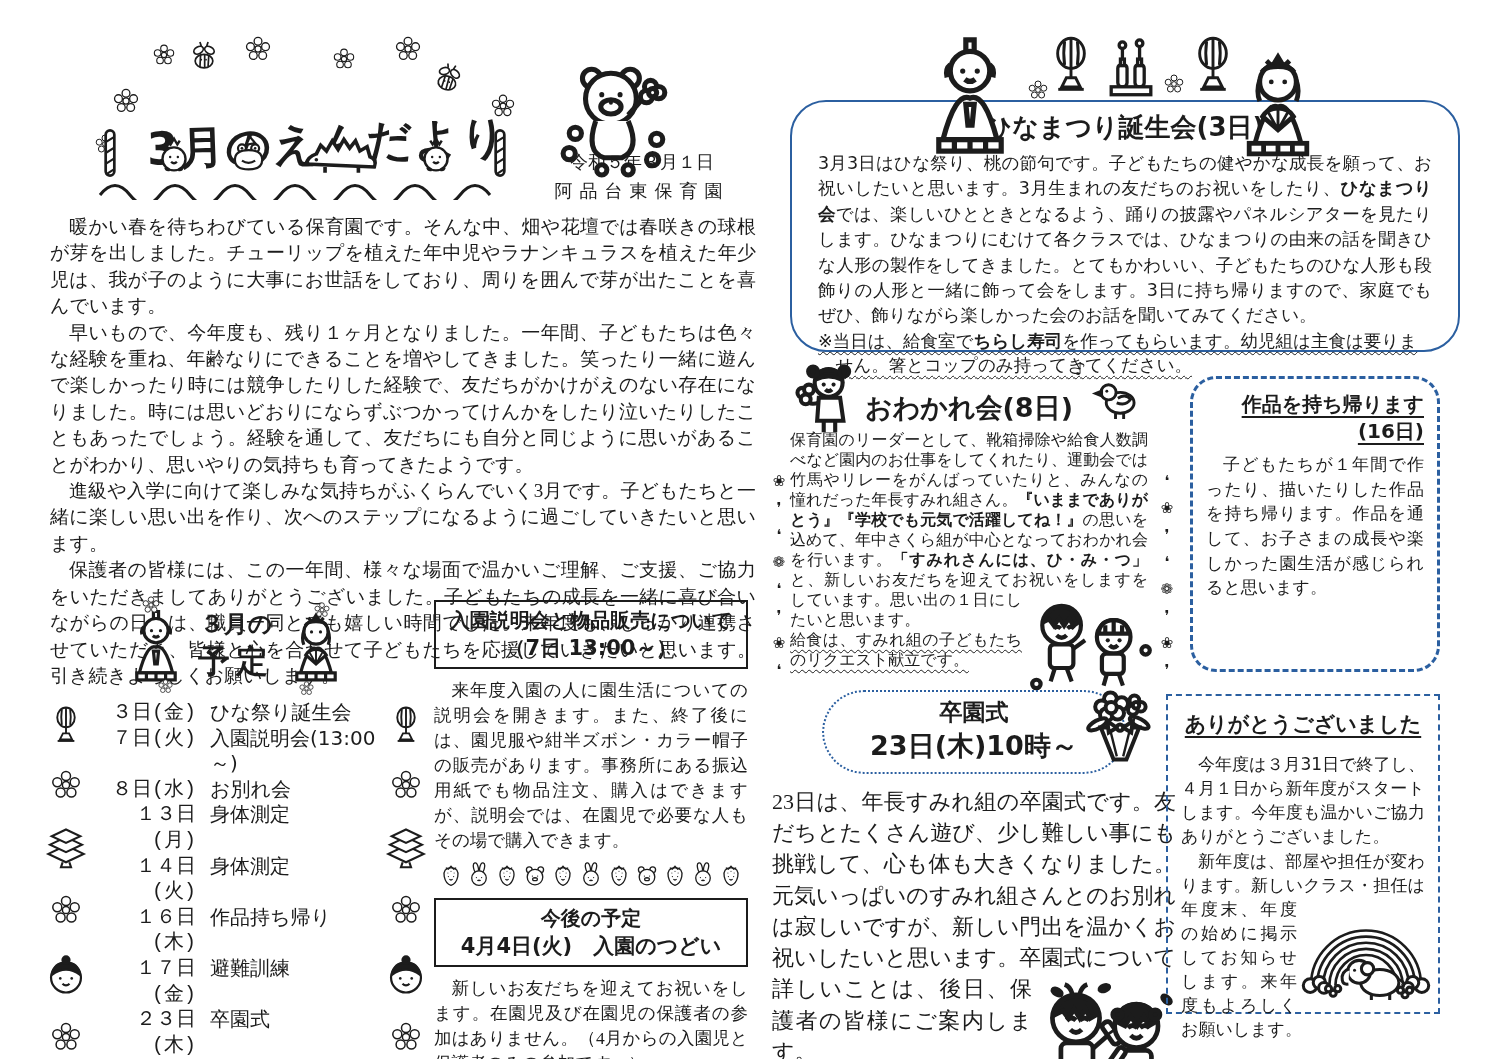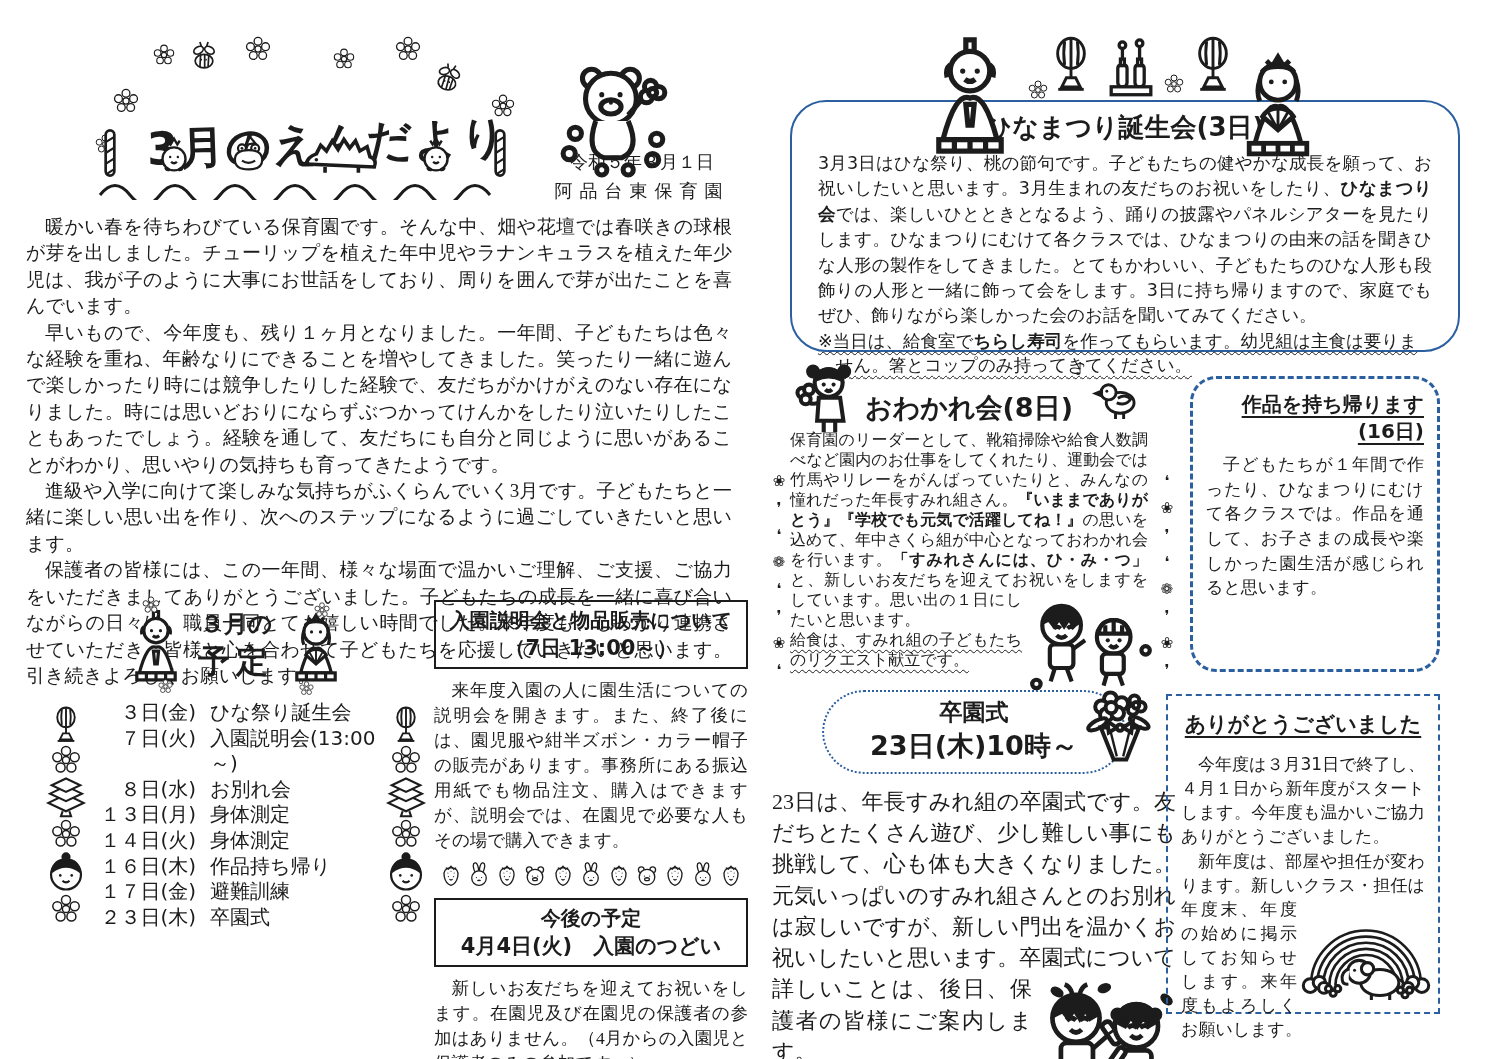--- a/index.html
+++ b/index.html
@@ -16,36 +16,36 @@
   .header-art{left:95px;top:36px;width:420px;height:170px;}
   .header-title{position:absolute;left:52px;top:48px;width:330px;text-align:center;
     font-weight:bold;font-size:45px;letter-spacing:1px;transform:rotate(-2deg);white-space:nowrap;}
   .wave{position:absolute;left:0;bottom:6px;width:420px;height:28px;}
   .critters{position:absolute;left:4px;right:4px;bottom:26px;display:flex;
     justify-content:space-between;align-items:flex-end;}
   .bear-art{left:552px;top:56px;width:128px;height:122px;}
   .date-block{left:532px;top:148px;width:220px;text-align:center;
     font-family:"Liberation Serif",serif;font-size:18px;line-height:1.6;}
   .date-block .org{letter-spacing:7px;}
-  .intro{left:26px;top:214px;width:706px;}
+  .intro{left:50px;top:214px;width:706px;}
   .intro p{margin:0;font-family:"Liberation Serif",serif;font-size:19px;line-height:1.39;
     text-indent:1em;text-align:justify;}
 
   .schedule-col{left:38px;top:596px;width:396px;}
   .sched-title{position:relative;display:flex;justify-content:center;align-items:center;gap:10px;height:100px;}
   .sched-title-text{text-align:center;font-weight:bold;}
   .sched-title-text .l1{font-size:24px;}
   .sched-title-text .l2{font-size:32px;letter-spacing:6px;}
   .sched-flex{display:flex;margin-top:4px;}
   .icon-col{width:56px;display:flex;flex-direction:column;align-items:center;
     justify-content:space-between;padding:6px 0;}
   .sched-main{flex:1;}
   .sched-list{list-style:none;margin:0;padding:0;font-size:20px;line-height:1.28;}
   .sched-row{display:flex;}
-  .sched-date{width:102px;text-align:right;margin-right:14px;flex:none;}
+  .sched-date{width:102px;text-align:right;margin-right:14px;flex:none;font-family:Liberation Mono, monospace;}
   .sched-note{margin:16px 0 0;font-size:17px;line-height:1.5;
     padding-left:1em;text-indent:-1em;}
 
   .mid-col{left:434px;top:600px;width:314px;}
   .titlebox{border:2.5px solid #1c1c1c;text-align:center;font-weight:bold;padding:5px 2px;}
   .titlebox .tb1{font-size:20px;}
   .titlebox .tb2{font-size:21px;}
   .mid-body{margin:9px 0;font-family:"Liberation Serif",serif;font-size:17.5px;
     line-height:1.43;text-align:justify;text-indent:1em;}
   .faces-row{display:flex;justify-content:center;gap:2px;margin:6px 0 10px;}
@@ -717,21 +717,21 @@
       <div class="petal-col left">❀❜❛❁❛❜❀❛</div>
       <div class="petal-col right">❛❀❜❛❁❜❀❜</div>
       <p class="owakare-body"><span>保育園のリーダーとして、靴箱掃除や給食人数調べなど園内のお仕事をしてくれたり、運動会では竹馬やリレーをがんばっていたりと、みんなの憧れだった年長すみれ組さん。</span><b>『いままでありがとう』『学校でも元気で活躍してね！』</b><span>の思いを込めて、年中さくら組が中心となっておわかれ会を行います。</span><b>「すみれさんには、ひ・み・つ」</b><span>と、新しいお友だちを迎えてお祝いをします</span><svg class="kids-float">
             <use href="#s-kids2" width="126" height="102"></use>
           </svg><span>をしています。思い出の１日にしたいと思います。</span><span class="block wavy">給食は、すみれ組の子どもたちのリクエスト献立です。</span></p>
     </div>
   </div>
 
   <div class="abs sakuhin">
     <h2 class="u">作品を持ち帰ります(16日)</h2>
-    <p>子どもたちが１年間で作ったり、ひなまつりにむけて各クラスでは。作品を通して、お子さまの成長や楽しかった園生活が感じられると思います。</p>
+    <p>子どもたちが１年間で作ったり、描いたりした作品を持ち帰ります。作品を通して、お子さまの成長や楽しかった園生活が感じられると思います。</p>
   </div>
 
   <div class="abs sotsuen">
     <div class="sotsuen-badge">
       <div class="sb1">卒園式</div>
       <div class="sb2">23日(木)10時～</div>
       <svg class="bouquet-art">
           <use href="#s-bouquet" width="80" height="80"></use>
         </svg>
     </div>

